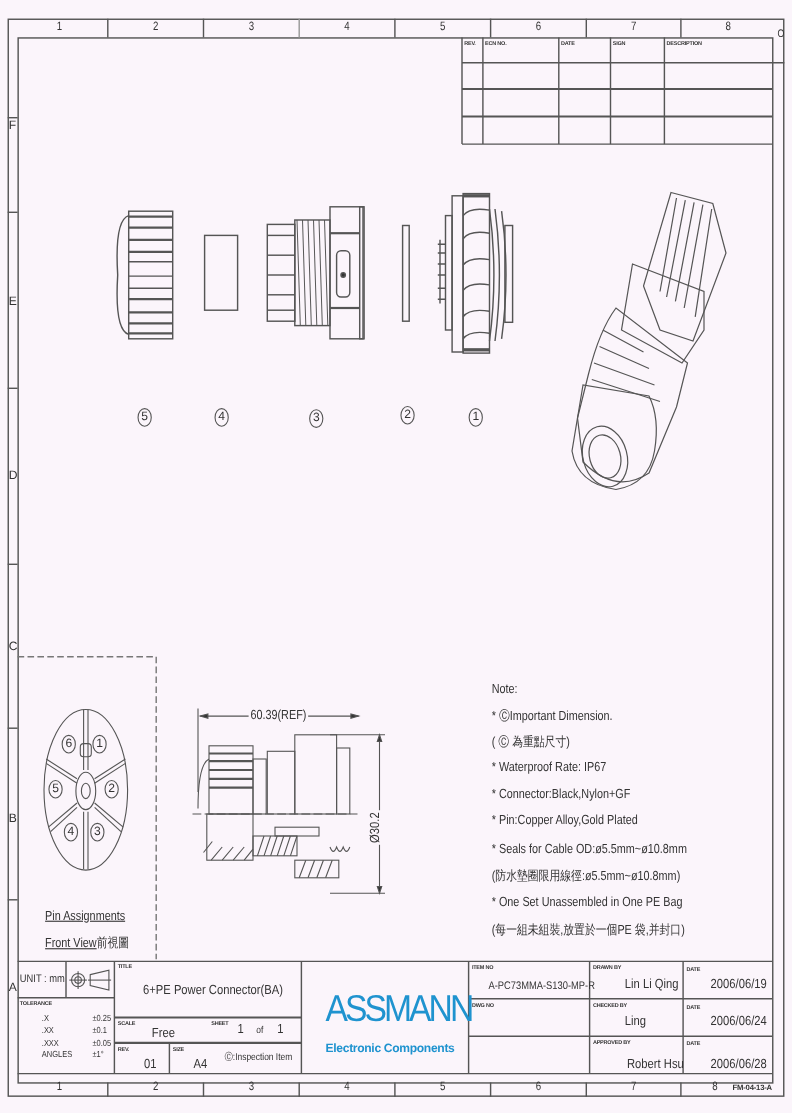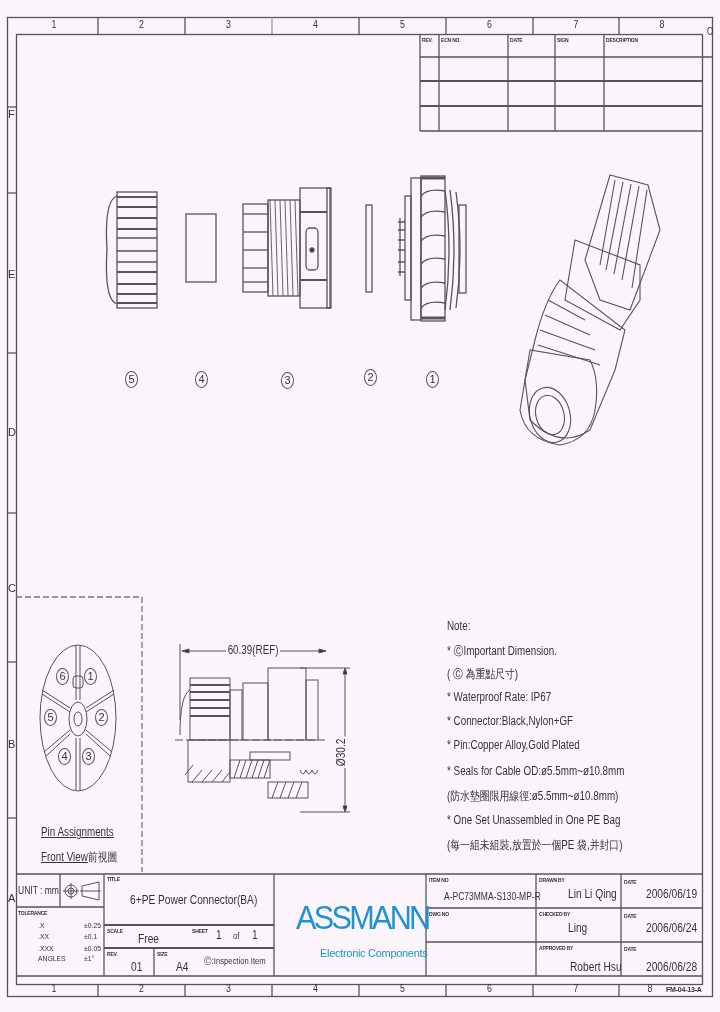--- a/index.html
+++ b/index.html
@@ -13,21 +13,21 @@
           font-family: "Liberation Sans", sans-serif; text-transform: uppercase; }
   .cad { position: absolute; font-family: "Liberation Sans Narrow", "Liberation Sans", sans-serif;
          color: #333; transform-origin: left top; white-space: nowrap; }
   .note { font-size: 12px; transform: scaleX(0.82); }
   .balloon { position: absolute; width: 11px; height: 15px; border: 1px solid #555; border-radius: 50%;
              font-size: 11px; text-align: center; line-height: 15px; color: #333;
              font-family: "Liberation Sans", sans-serif; }
   .logo-main { position: absolute; font-family: "Liberation Sans", sans-serif; color: #1f93cf;
                font-size: 34px; letter-spacing: -3px; transform: scaleX(0.9); transform-origin: left top; }
   .logo-sub { position: absolute; font-family: "Liberation Sans", sans-serif; color: #1f93cf;
-              font-size: 11px; font-weight: normal; letter-spacing: -0.3px; margin-left: 24px; }
+              font-size: 11px; font-weight: bold; letter-spacing: -0.3px; }
   .tb-val { position: absolute; font-family: "Liberation Sans", sans-serif; color: #333; white-space: nowrap;
             transform: scaleX(0.85); transform-origin: left top; }
   .underline { text-decoration: underline; }
 </style>
 </head>
 <body>
 
 <svg class="draw" width="720" height="1012" viewBox="0 0 720 1012">
   <g fill="none" stroke="#555" stroke-width="1.3">
 

